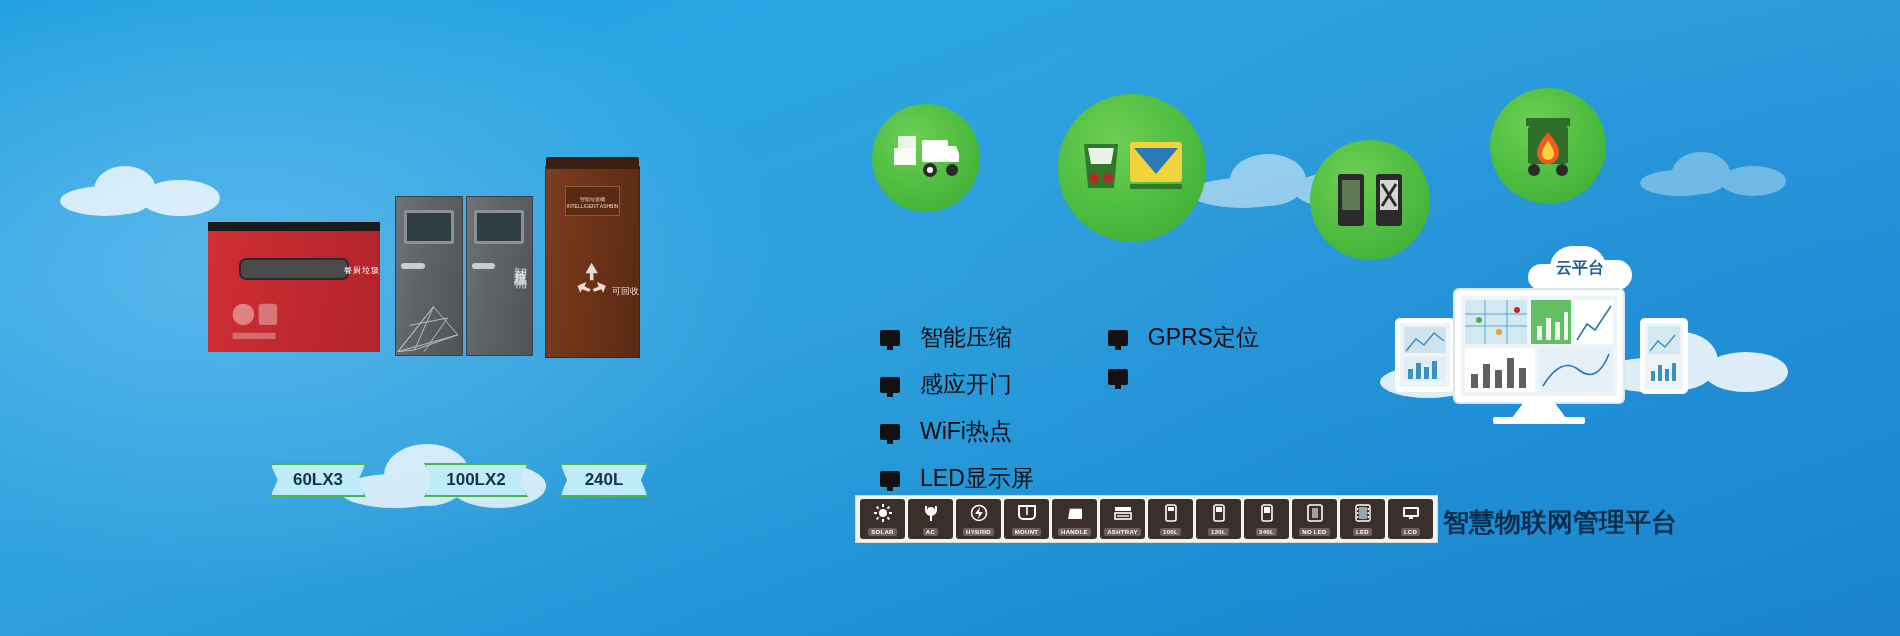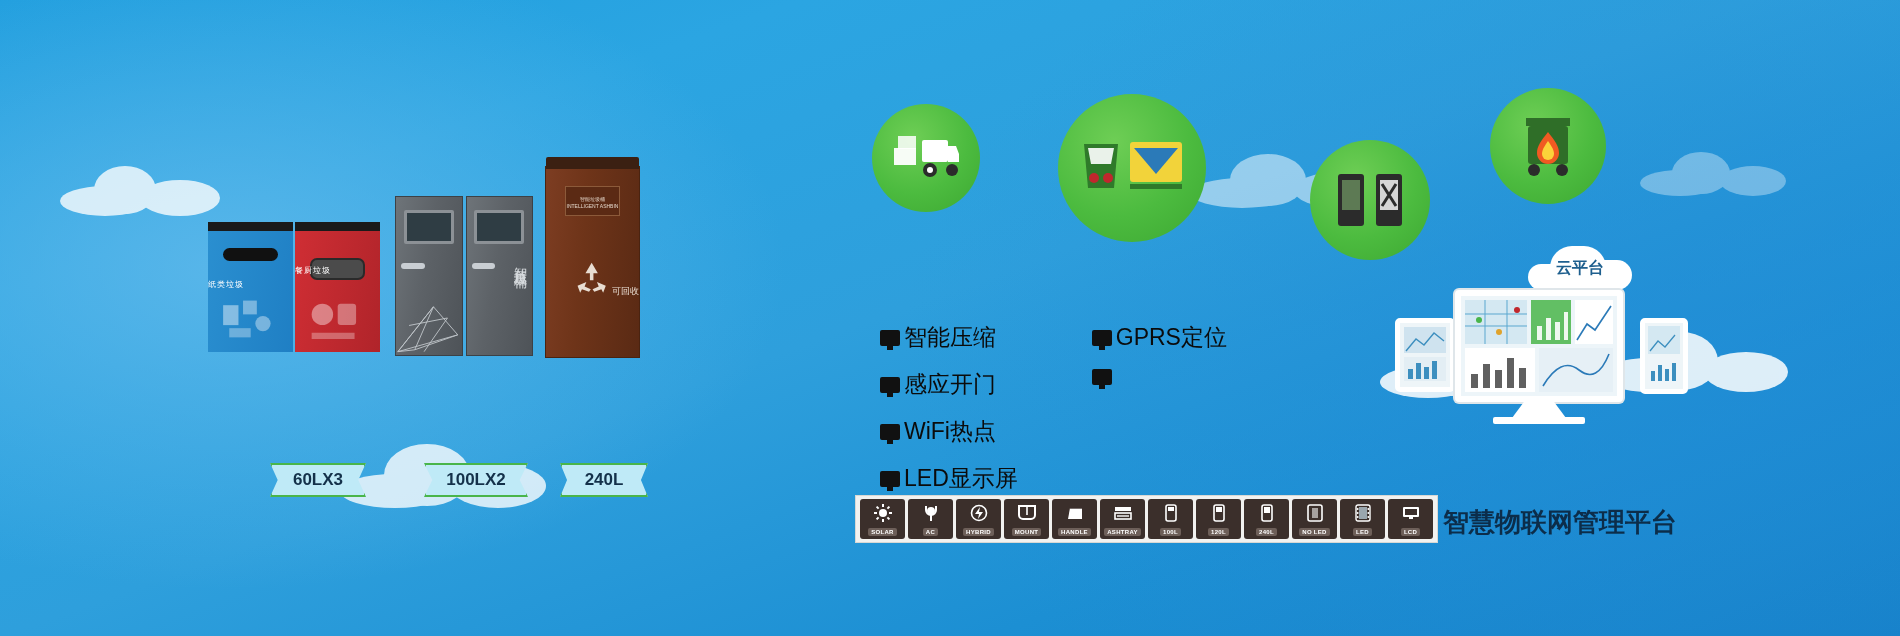--- a/index.html
+++ b/index.html
@@ -30,21 +30,21 @@
     border: 3px solid #0d0d0d; border-radius: 50%; border-right-color: transparent; }
   .logo-cn { font-size: 15px; font-weight: 700; color: #0d0d0d; letter-spacing: 4px; margin-top: 4px; }
   .logo-en { font-size: 7px; font-weight: 700; color: #0d0d0d; letter-spacing: 1.2px; margin-top: 3px; }
 
   
   .bin-group { position: absolute; }
   .bin3 { left: 208px; top: 222px; width: 172px; height: 130px; display: flex; gap: 2px; }
   .bin-cell { flex: 1; position: relative; border-top: 9px solid #1a1a1a; }
   .bin-slot { position: absolute; left: 18%; top: 14%; width: 64%; height: 13px;
     background: #111; border-radius: 7px; }
-  .bin-label { position: absolute; left: 0; right: 0; top: 40%; text-align: left;
+  .bin-label { position: absolute; left: 0; right: 0; top: 40%; text-align: right;
     font-size: 8px; color: #fff; letter-spacing: 1px; }
   .bin-label.dark { color: #222; }
   .bin-art { position: absolute; left: 10%; right: 10%; bottom: 8%; height: 38%;
     opacity: .55; }
 
   .bin2 { left: 395px; top: 196px; width: 138px; height: 160px; display: flex; gap: 3px; }
   .bin2 .panel { flex: 1; background: linear-gradient(100deg,#6e7479 0%, #5d6267 45%, #4e5358 100%);
     border: 1px solid #3c4146; position: relative; }
   .screen { position: absolute; left: 12%; top: 8%; width: 76%; height: 22%;
     background: #2f3d44; border: 3px solid #8c9196; border-radius: 2px; }
@@ -69,21 +69,21 @@
     padding: 12px 14px; }
 
   
   .gcircle { position: absolute; border-radius: 50%;
     background: radial-gradient(circle at 38% 32%, #6ece55 0%, #4cbb3f 55%, #3da832 100%); }
   .gc-inner { position: absolute; inset: 0; display: flex; align-items: center; justify-content: center; }
 
   
   #features { position: absolute; left: 880px; top: 322px; display: flex; gap: 74px; }
   .fcol { display: flex; flex-direction: column; gap: 16px; }
-  .frow { display: flex; align-items: center; gap: 4px; }
+  .frow { display: flex; align-items: center; gap: 20px; }
   .fmon { width: 20px; height: 16px; background: #111; border-radius: 2px; position: relative; flex: none; }
   .fmon:after { content:""; position: absolute; left: 7px; top: 16px; width: 6px; height: 4px; background: #111; }
   .ftext { font-size: 23px; color: #0b0b0b; font-weight: 400; white-space: nowrap; }
 
   
   #iconstrip { position: absolute; left: 855px; top: 495px; height: 48px;
     background: #f2f2f0; border: 1px solid #d8d8d4; display: flex; align-items: center;
     padding: 3px 4px; gap: 3px; }
   .ibox { width: 45px; height: 40px; background: #3b2f2b;
     border-radius: 3px; display: flex; flex-direction: column; align-items: center;
@@ -144,30 +144,20 @@
     <div class="c" style="left:104px; top:22px; width:84px; height:40px;"></div>
   </div>
   <div class="cloudgrp" style="left:1640px; top:150px; width:150px; height:48px; opacity:.35;">
     <div class="c" style="left:0; top:20px; width:80px; height:26px;"></div>
     <div class="c" style="left:32px; top:2px; width:58px; height:42px;"></div>
     <div class="c" style="left:80px; top:16px; width:66px; height:30px;"></div>
   </div>
 
 
   <div class="bin-group bin3">
-    <div class="bin-cell" style="background:linear-gradient(100deg,#2a8fd0,#1f7fc4);">
-      <div class="bin-slot"></div>
-      <div class="bin-label">纸类垃圾</div>
-      <svg class="bin-art" viewBox="0 0 40 30">
-        <rect x="4" y="6" width="10" height="13" fill="#fff" opacity=".8"></rect>
-        <rect x="17" y="3" width="9" height="9" fill="#fff" opacity=".7"></rect>
-        <circle cx="30" cy="18" r="5" fill="#fff" opacity=".7"></circle>
-        <rect x="8" y="21" width="14" height="6" fill="#fff" opacity=".6"></rect>
-      </svg>
-    </div>
     <div class="bin-cell" style="background:linear-gradient(100deg,#cf2e34,#b0242a);">
       <div class="bin-slot" style="background:#4b4b4b; border:2px solid #2a2a2a; height:22px; top:22%;"></div>
       <div class="bin-label" style="top:28%;">餐厨垃圾</div>
       <svg class="bin-art" viewBox="0 0 40 30">
         <circle cx="12" cy="12" r="7" fill="#fff" opacity=".75"></circle>
         <rect x="22" y="5" width="12" height="14" rx="2" fill="#fff" opacity=".65"></rect>
         <path d="M5 24 h28 v4 H5 z" fill="#fff" opacity=".55"></path>
       </svg>
     </div>
   </div>

